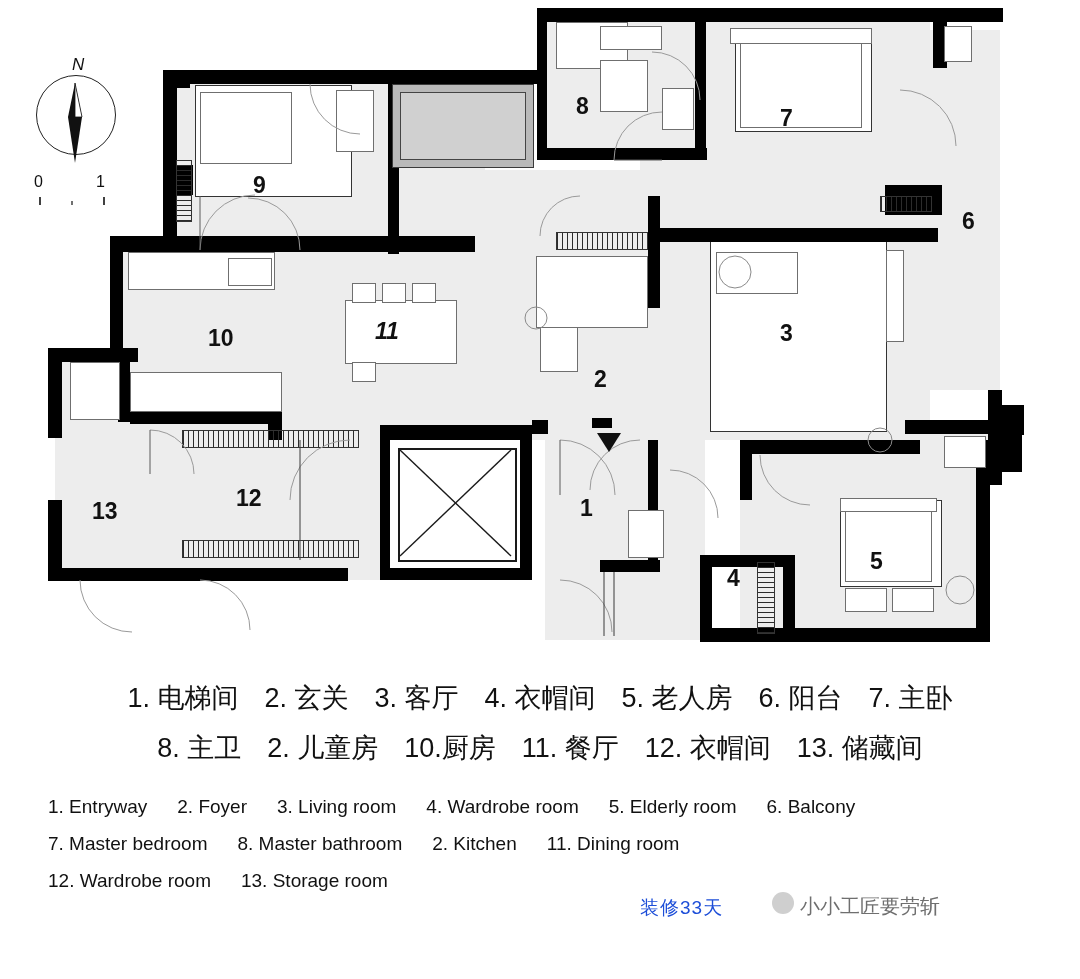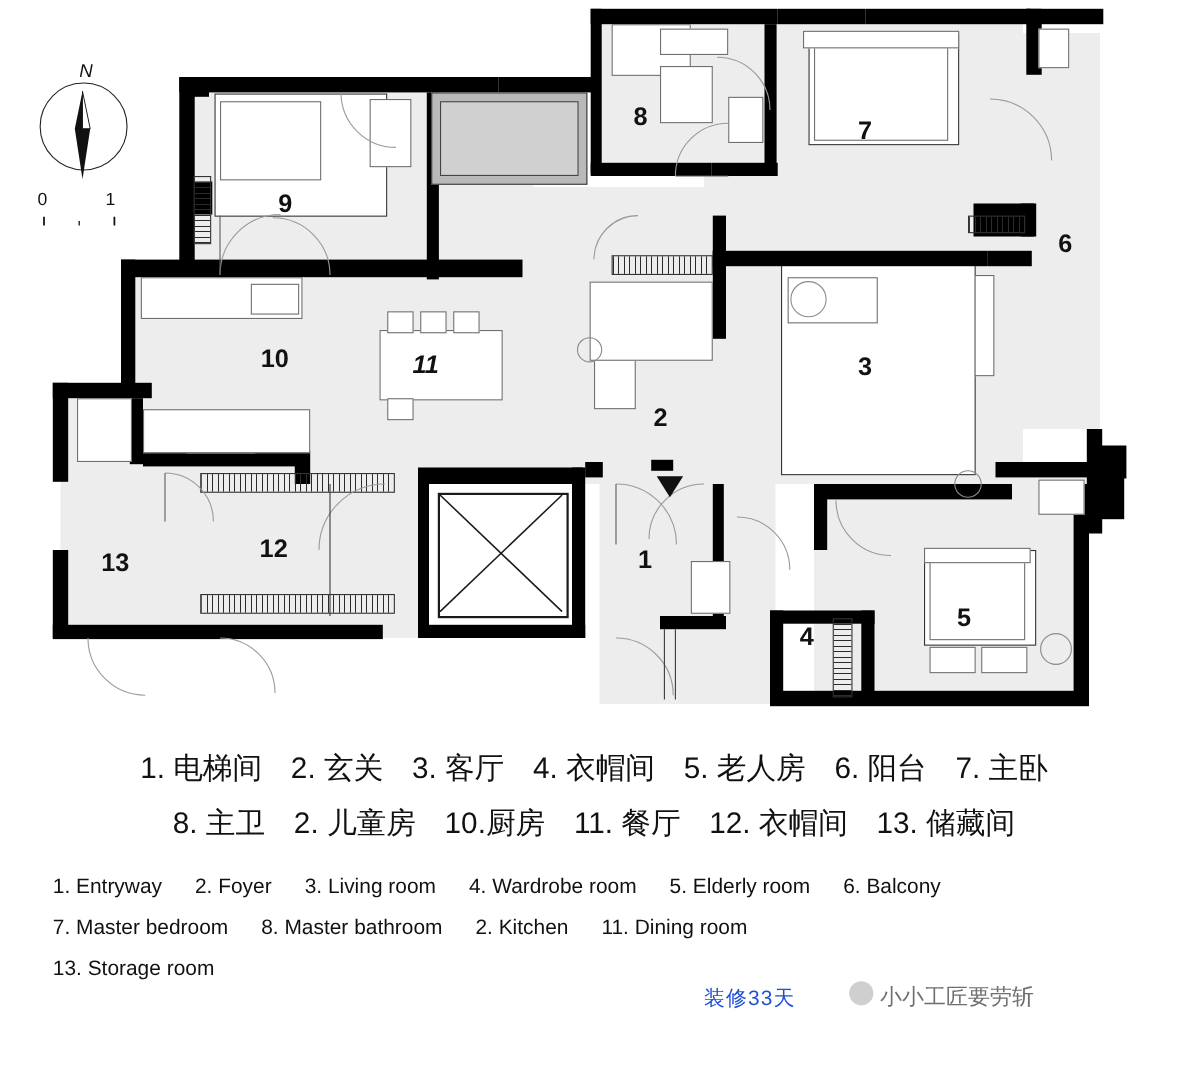--- a/index.html
+++ b/index.html
@@ -211,21 +211,21 @@
 
     <div class="num" style="left:580px;top:495px;">1</div>
     <div class="num" style="left:594px;top:366px;">2</div>
     <div class="num" style="left:780px;top:320px;">3</div>
     <div class="num" style="left:727px;top:565px;">4</div>
     <div class="num" style="left:870px;top:548px;">5</div>
     <div class="num" style="left:962px;top:208px;">6</div>
     <div class="num" style="left:780px;top:105px;">7</div>
     <div class="num" style="left:576px;top:93px;">8</div>
     <div class="num" style="left:253px;top:172px;">9</div>
-    <div class="num" style="left:208px;top:313px;margin-left:29px;">10</div>
+    <div class="num" style="left:208px;top:325px;">10</div>
     <div class="num" style="left:375px;top:318px;font-style:italic;">11</div>
     <div class="num" style="left:236px;top:485px;">12</div>
     <div class="num" style="left:92px;top:498px;">13</div>
 
     <div id="compass">
       <div class="nlabel">N</div>
       <div class="circle"></div>
       <svg width="120" height="150" style="position:absolute;left:0;top:0;">
         <polygon points="45,28 52,62 45,108 38,62" fill="#111"></polygon>
         <polygon points="45,28 52,62 45,62" fill="#fff" stroke="#111" stroke-width="0.8"></polygon>
@@ -269,20 +269,21 @@
         <span class="en-item">5. Elderly room</span>
         <span class="en-item">6. Balcony</span>
       </div>
       <div class="en-row r2">
         <span class="en-item">7. Master bedroom</span>
         <span class="en-item">8. Master bathroom</span>
         <span class="en-item">2. Kitchen</span>
         <span class="en-item">11. Dining room</span>
       </div>
       <div class="en-row r3">
+        <span class="en-item">12. Wardrobe room</span>
         <span class="en-item">13. Storage room</span>
       </div>
     </div>
   </div>
 
   <div id="watermark">装修33天</div>
   <div class="wmcircle"></div>
   <div id="wm2">小小工匠要劳斩</div>
 
 </div>

